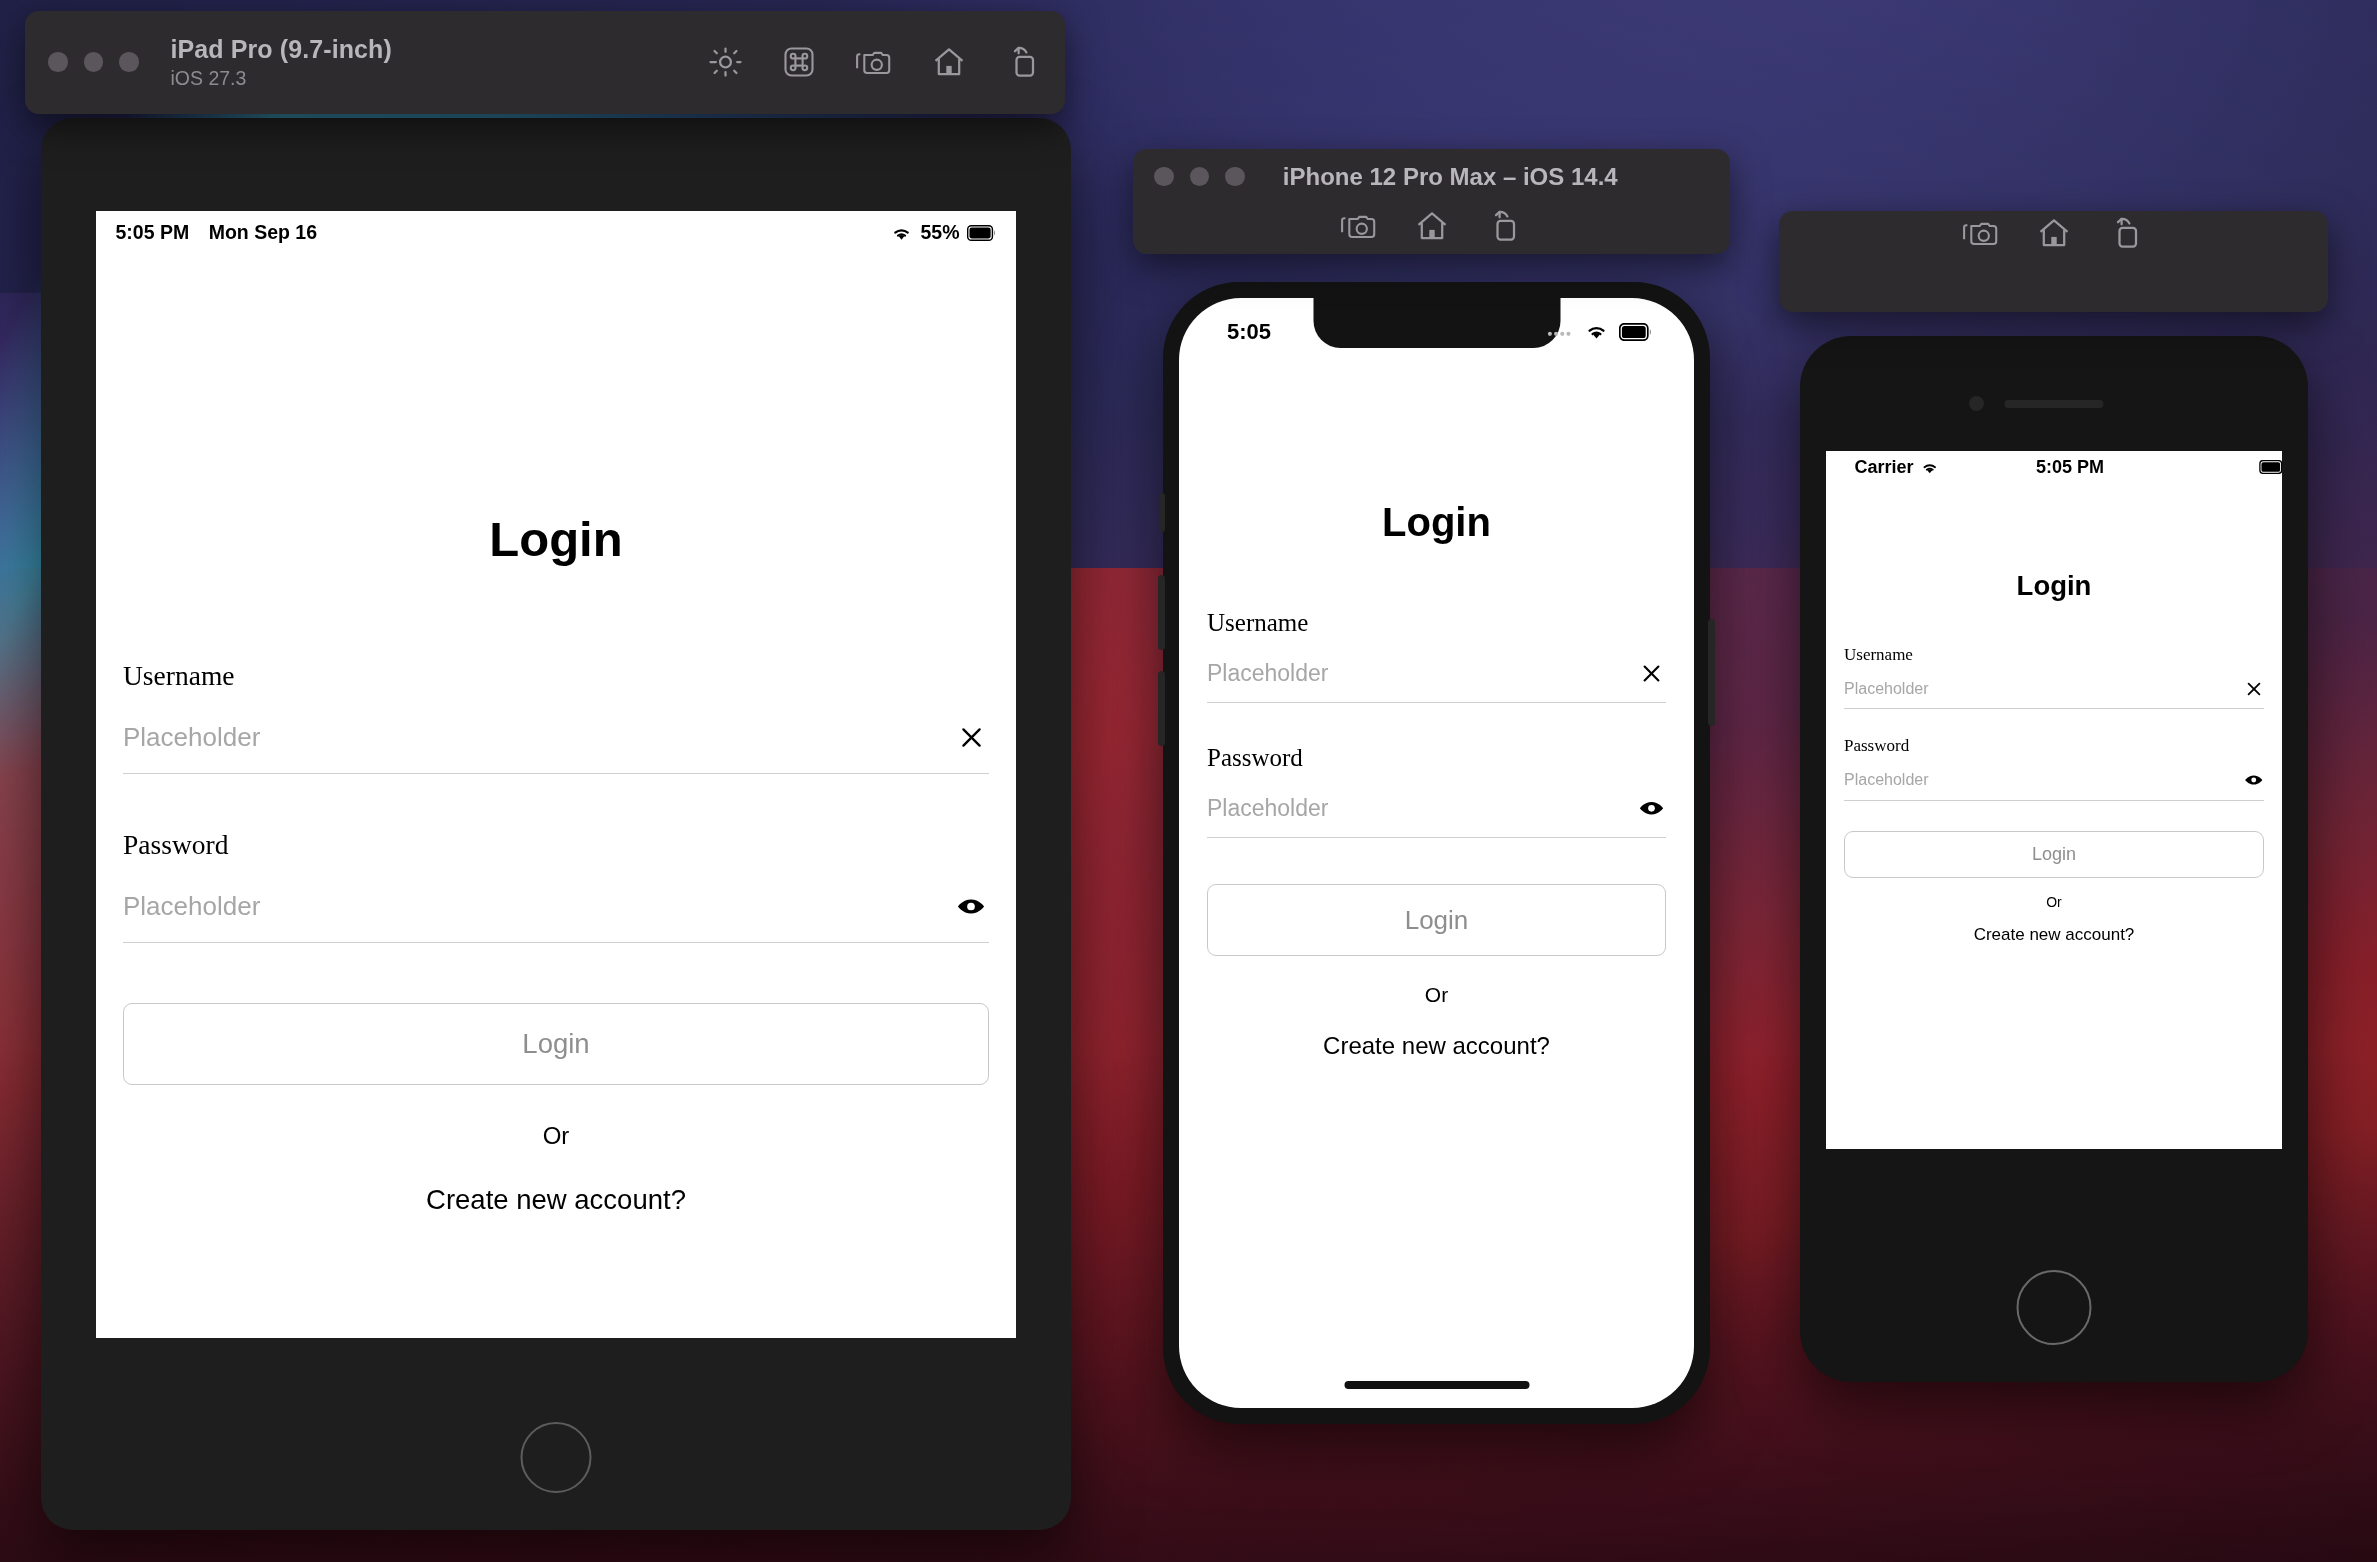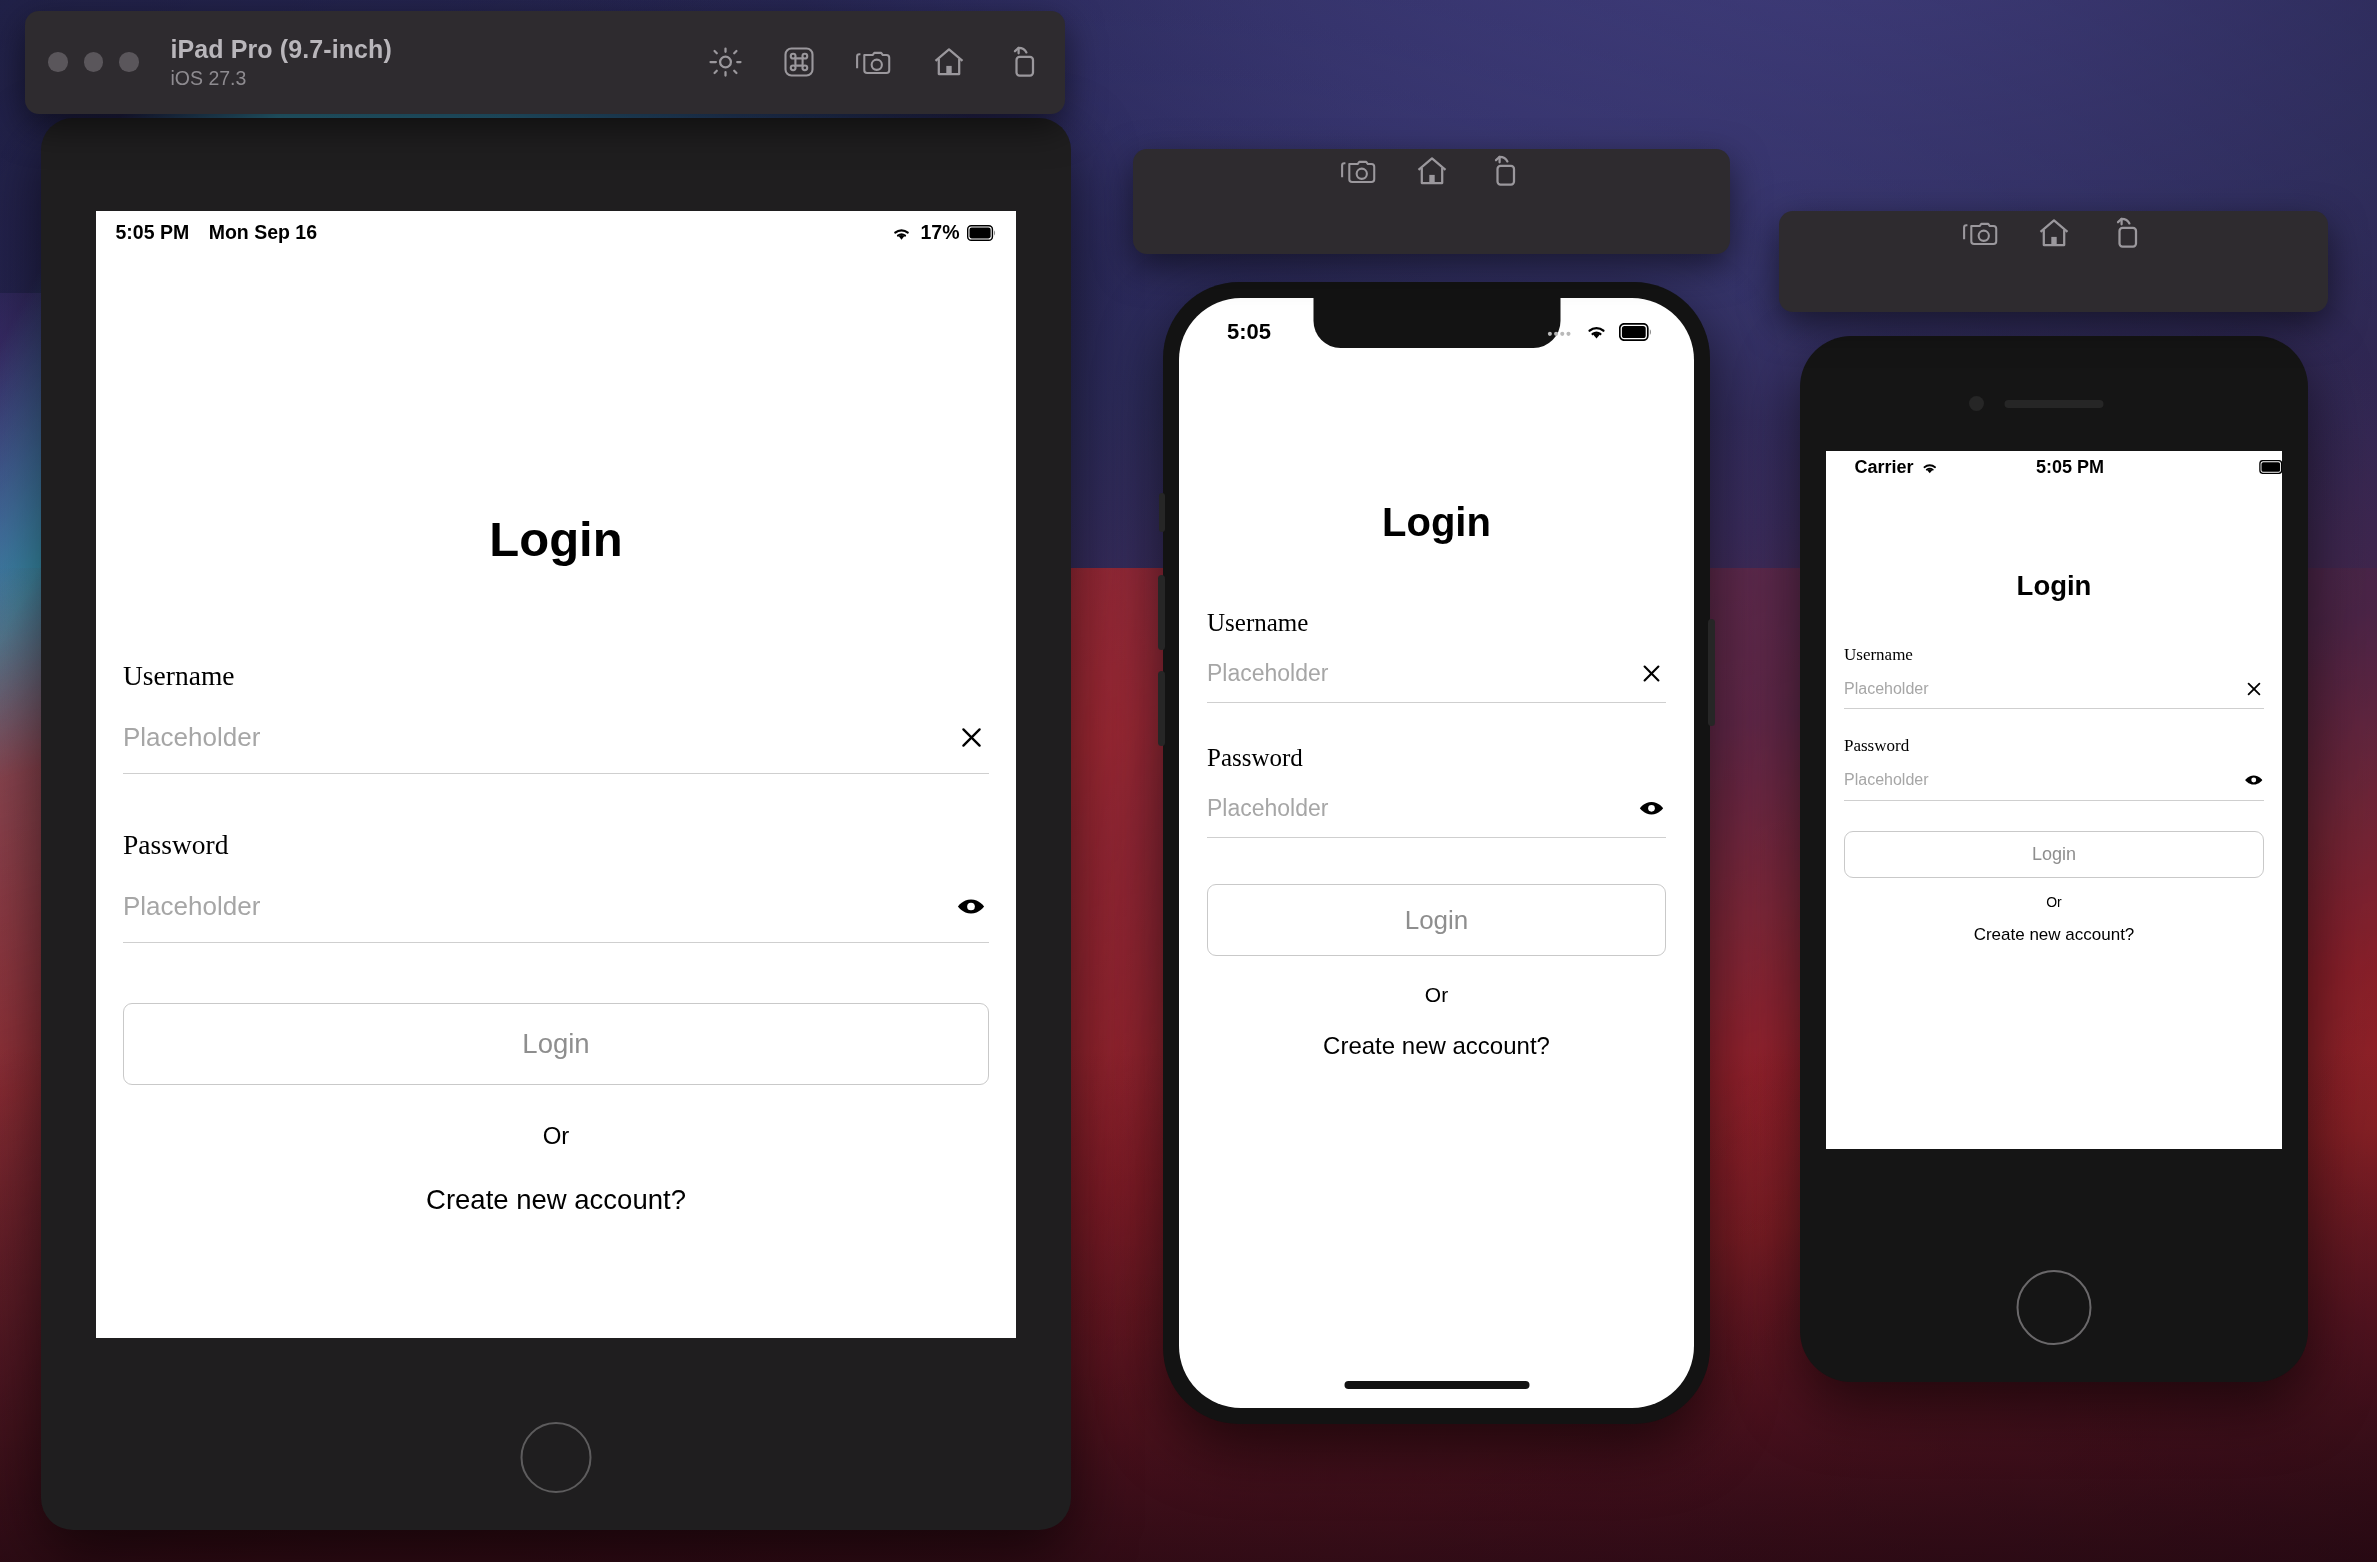--- a/index.html
+++ b/index.html
@@ -419,21 +419,21 @@
         <span class="sb-time">5:05 PM</span>
         <span class="sb-date">Mon Sep 16</span>
         <span class="sb-right">
           <span class="ic-wifi">
             <svg width="23" height="18" viewBox="0 0 26 20">
                 <path d="M13 17.6l-3.3-4.1a5.3 5.3 0 016.6 0L13 17.6z" fill="#000"></path>
                 <path d="M5.9 9.6a11 11 0 0114.2 0" stroke="#000" stroke-width="2.4" fill="none" stroke-linecap="round"></path>
                 <path d="M8.9 13a7 7 0 018.2 0" stroke="#000" stroke-width="2.2" fill="none" stroke-linecap="round"></path>
               </svg>
           </span>
-          <span>17%</span>
+          <span>55%</span>
           <span class="ic-batt">
             <svg width="30" height="16" viewBox="0 0 34 18">
                 <rect x="0.8" y="0.8" width="28" height="16.4" rx="4" stroke="#000" stroke-width="1.6" fill="none"></rect>
                 <rect x="2.8" y="2.8" width="24" height="12.4" rx="2.4" fill="#000"></rect>
                 <path d="M30.6 6.2c1.6.6 1.6 5 0 5.6z" fill="#000" opacity="0.45"></path>
               </svg>
           </span>
         </span>
       </div>
 
@@ -658,20 +658,28 @@
               <rect x="7" y="8.6" width="11" height="12.4" rx="2"></rect>
               <path d="M8.4 6.2V2.6M8.4 2.6c2.6 0 4.4 1.3 5.2 3"></path>
               <path d="M8.4 2.6L6 4.8"></path>
             </svg>
         </span>
       </div>
     </div>
   </div>
 
   <div class="sim-titlebar" id="titlebar-iphone12">
+    <div class="tb-top">
+      <div class="traffic">
+        <span class="tl-dot"></span>
+        <span class="tl-dot"></span>
+        <span class="tl-dot"></span>
+      </div>
+      <div class="tb-title-center">iPhone 12 Pro Max – iOS 14.4</div>
+    </div>
     <div class="tb-icons-row">
       <span class="tb-icon">
         <svg viewBox="0 0 26 24" fill="none" stroke="#9b989d" stroke-width="1.5" stroke-linejoin="round">
             <path d="M4 5h6l1.2-1.6h5L17.4 5H20a2 2 0 012 2v9a2 2 0 01-2 2H6a2 2 0 01-2-2z" transform="translate(2,2)"></path>
             <circle cx="15" cy="14" r="3.7"></circle>
             <path d="M3.2 6.4H2.4A1.6 1.6 0 00.8 8v8.6"></path>
           </svg>
       </span>
       <span class="tb-icon">
         <svg viewBox="0 0 24 24" fill="none" stroke="#9b989d" stroke-width="1.5" stroke-linejoin="round">

